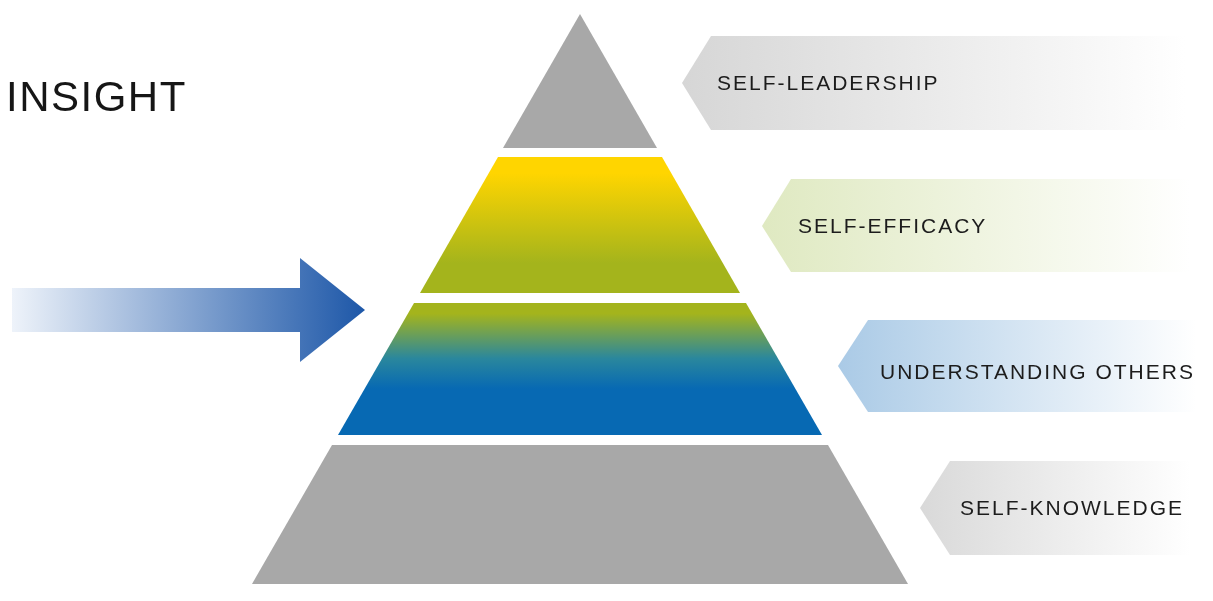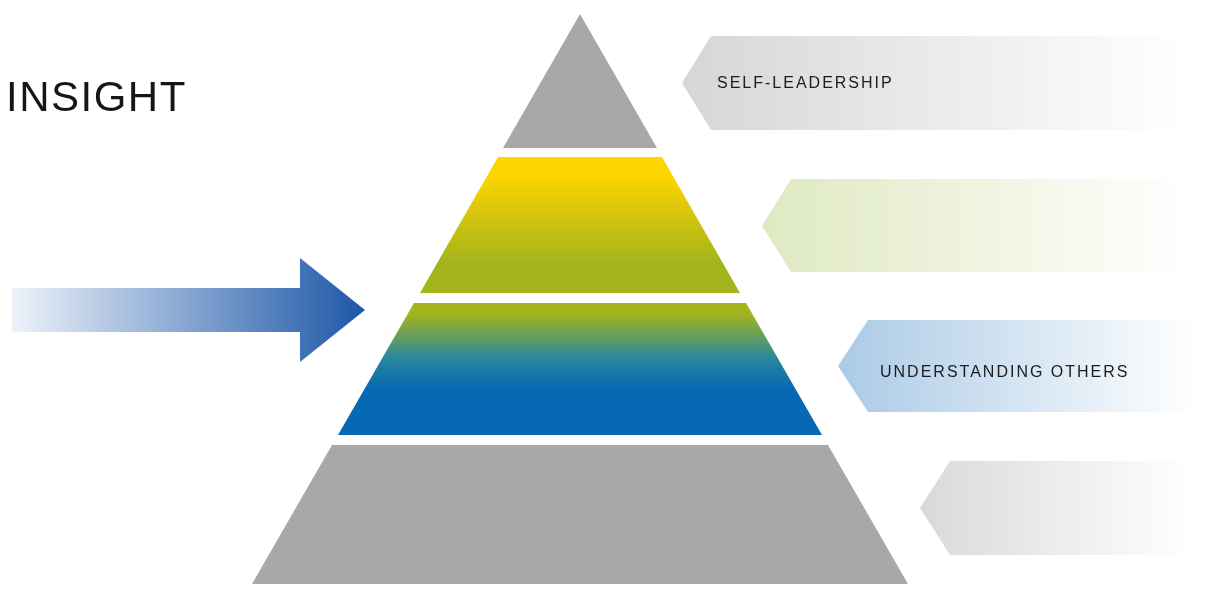--- a/index.html
+++ b/index.html
@@ -25,21 +25,21 @@
     line-height: 42px;
     font-weight: normal;
     letter-spacing: 1.5px;
     color: #161616;
     white-space: nowrap;
   }
   .banner-label {
     position: absolute;
     display: flex;
     align-items: center;
-    font-size: 16px;
+    font-size: 21px;
     letter-spacing: 2px;
     color: #1c1c1c;
     white-space: nowrap;
   }
   .label-1 { left: 717px; top: 36px;  height: 94px; }
   .label-2 { left: 798px; top: 179px; height: 93px; }
   .label-3 { left: 880px; top: 320px; height: 104px; }
   .label-4 { left: 960px; top: 461px; height: 94px; }
 </style>
 </head>
@@ -93,15 +93,17 @@
 
     <polygon points="580,14 657,148 503,148" fill="#a8a8a8"></polygon>
     <polygon points="498,157 662,157 740,293 420,293" fill="url(#gYellow)"></polygon>
     <polygon points="414,303 746,303 822,435 338,435" fill="url(#gGreenBlue)"></polygon>
     <polygon points="332,445 828,445 908,584 252,584" fill="#a8a8a8"></polygon>
   </svg>
 
   <div class="title">INSIGHT</div>
 
   <div class="banner-label label-1">SELF-LEADERSHIP</div>
+  <div class="banner-label label-2">SELF-EFFICACY</div>
   <div class="banner-label label-3">UNDERSTANDING OTHERS</div>
+  <div class="banner-label label-4">SELF-KNOWLEDGE</div>
 
 </div>
 
 </body></html>

